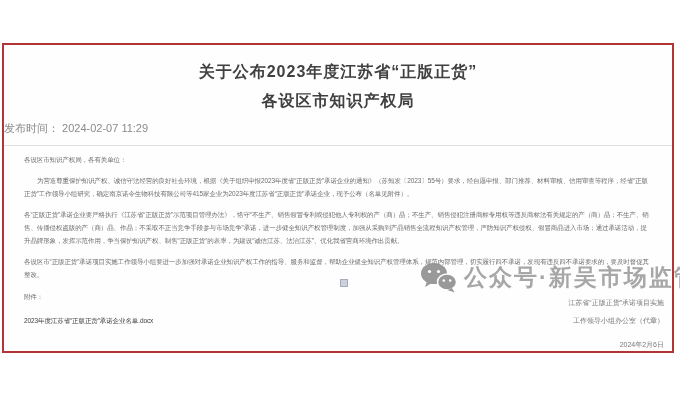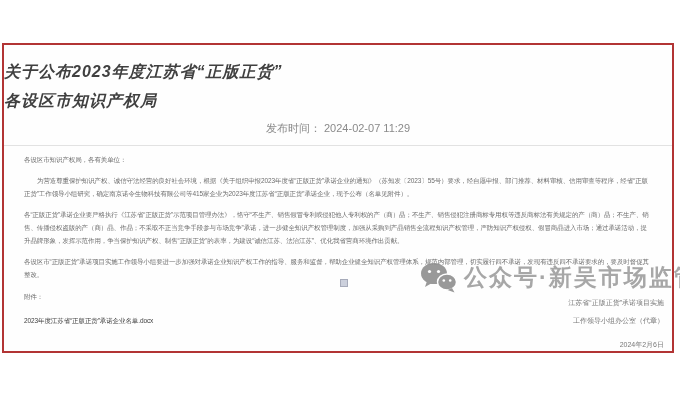--- a/index.html
+++ b/index.html
@@ -12,30 +12,29 @@
   }
   .frame {
     position:absolute;
     left:2px; top:43px;
     width:672px; height:310px;
     border:2px solid #b23434;
     background:#fefefe;
   }
   .title {
     margin-top:12px;
-    text-align:left;
+    text-align:center;
     font-size:16px;
     font-weight:bold;
     color:#404040;
     line-height:29px;
     letter-spacing:1px;
-    font-style:italic;
   }
   .pubtime {
-    text-align:center;
+    text-align:left;
     font-size:11px;
     color:#8a8a8a;
     margin-top:6px;
   }
   .divider {
     border-top:1px solid #e2e2e2;
     margin-top:9px;
   }
   .doc-body {
     padding:7px 20px 0 20px;

